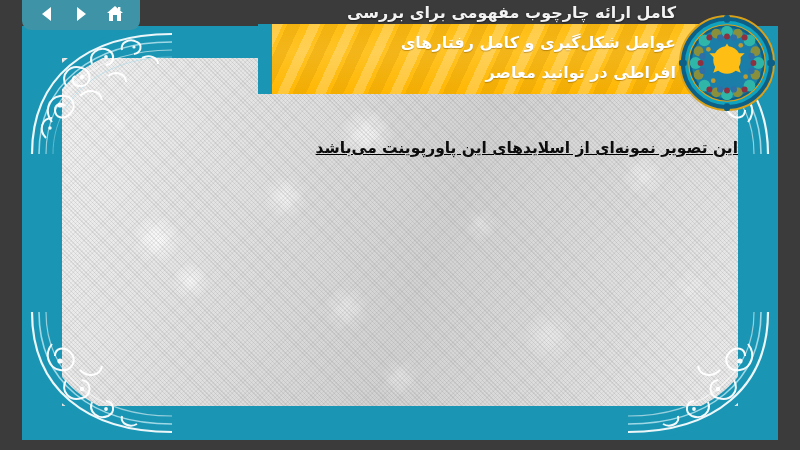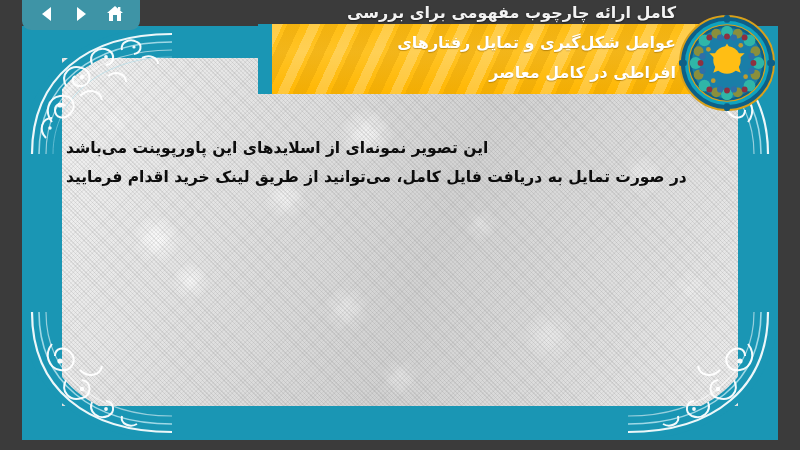--- a/index.html
+++ b/index.html
@@ -86,21 +86,21 @@
 
   
   #medallion {
     position:absolute; right:24px; top:14px; width:98px; height:98px; z-index:9;
   }
   #medallion svg { width:100%; height:100%; display:block; }
 
   
   #body-text {
     position:absolute; left:44px; right:40px; top:108px;
-    direction:rtl; text-align:left; z-index:5;
+    direction:rtl; text-align:right; z-index:5;text-decoration:underline;
   }
   .body-line {
     color:#0d0d0d; font-size:15.5px; line-height:29px; font-weight:700;
     white-space:nowrap;
   }
 
   
   #navbar {
     position:absolute; left:22px; top:-8px; width:118px; height:38px;
     background:#3e94a6; border-radius:9px; z-index:30;
@@ -206,32 +206,31 @@
         <g fill="#ffffff" opacity=".95">
           <circle cx="38" cy="79" r="2.6"></circle>
             <circle cx="60" cy="51" r="2.2"></circle>
             <circle cx="84" cy="31" r="1.9"></circle>
         </g>
       </svg>
     </div>
 
     <div id="body-text">
       <div class="body-line">این تصویر نمونه‌ای از اسلایدهای این پاورپوینت می‌باشد</div>
-      <div class="body-line">در صورت تمایل به دریافت فایل کامل، می‌توانید از طریق لینک خرید اقدام فرمایید</div>
     </div>
 
   </div>
 
   <div id="banner-cap"></div>
   <div id="banner"></div>
 
   <div id="title-block">
     <div class="title-line l1">کامل ارائه چارچوب مفهومی برای بررسی</div>
-    <div class="title-line">عوامل شکل‌گیری و تمایل رفتارهای</div>
-    <div class="title-line">افراطی در کامل معاصر</div>
+    <div class="title-line">عوامل شکل‌گیری و کامل رفتارهای</div>
+    <div class="title-line">افراطی در توانید معاصر</div>
   </div>
 
   <div id="medallion">
     <svg viewBox="0 0 100 100" xmlns="http://www.w3.org/2000/svg">
       <circle cx="50" cy="50" r="48" fill="#0e5f86" stroke="#d9a01a" stroke-width="2"></circle>
       <circle cx="50" cy="50" r="43" fill="#0fa3bf"></circle>
       <circle cx="50" cy="50" r="39" fill="#0e5f86" stroke="#d9a01a" stroke-width="1.2"></circle>
       <circle cx="50" cy="50" r="36" fill="#1a7ea8"></circle>
       <g>
         <g fill="#2fb6a8">

